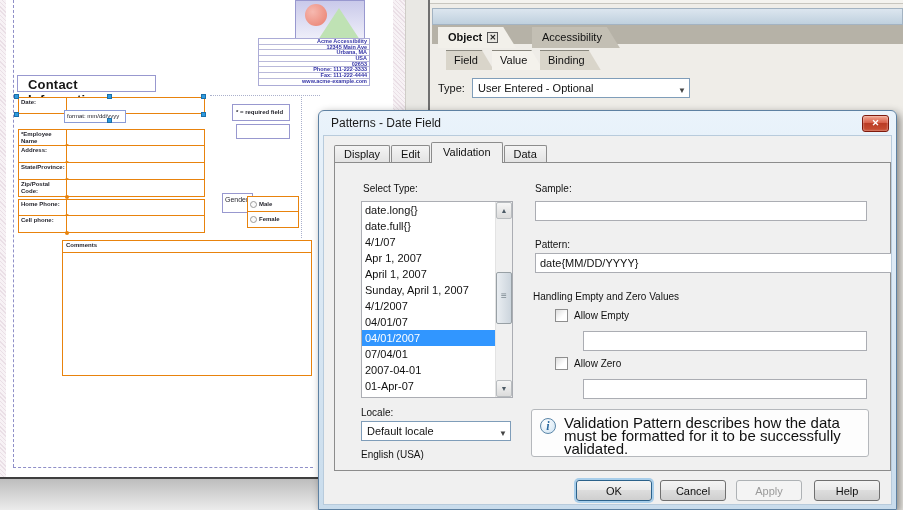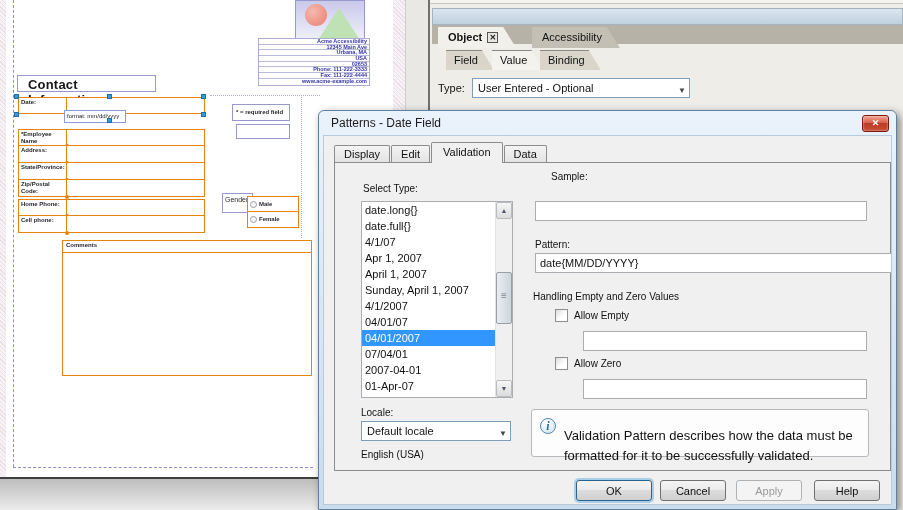--- a/index.html
+++ b/index.html
@@ -103,21 +103,21 @@
   .vscroll { position:absolute; right:0; top:0; width:17px; bottom:0; background:#F0F0F0; border-left:1px solid #E3E3E3; }
   .sbtn { position:absolute; left:0; width:16px; height:17px; background:linear-gradient(#F6F6F6,#DCDCDC); border:1px solid #B8BCBF; border-radius:2px; font-size:7px; text-align:center; line-height:15px; color:#4D5B66; }
   .sbtn.up { top:0; }
   .sbtn.down { bottom:0; }
   .sthumb { position:absolute; left:0; top:70px; width:16px; height:52px; background:linear-gradient(90deg,#E9EDF1,#CCD5DD); border:1px solid #98A0A5; border-radius:2px; }
   .sthumb::after { content:"≡"; position:absolute; left:4px; top:17px; font-size:10px; color:#7C8890; }
 
   .vcheck { position:absolute; width:13px; height:13px; border:1px solid #8E8E8E; background:linear-gradient(135deg,#DEDEDE,#FFFFFF 60%); }
   .info-box { position:absolute; left:196px; top:246px; width:338px; height:48px; border:1px solid #B5B8BC; border-radius:3px; background:#FDFDFD; }
   .info-icon { position:absolute; left:8px; top:8px; width:16px; height:16px; border-radius:50%; border:1px solid #5B86A8; background:radial-gradient(circle at 35% 30%, #FFFFFF, #CCE2F2); color:#2B6AA0; font-family:"Liberation Serif",serif; font-style:italic; font-weight:bold; font-size:12px; text-align:center; line-height:15px; }
-  .info-text { position:absolute; left:32px; top:16px; width:296px; font-size:13px; line-height:20px; color:#111; }
+  .info-text { position:absolute; left:32px; top:6px; width:296px; font-size:15px; line-height:13px; color:#111; }
 
   .dbuttons { position:absolute; left:0; right:0; top:344px; height:26px; }
   .vbtn { position:absolute; height:21px; background:linear-gradient(#F4F4F4,#EBEBEB 45%,#DEDEDE 46%,#CFCFCF); border:1px solid #707070; border-radius:3px; font-size:11px; font-family:"Liberation Sans",sans-serif; color:#111; }
   .vbtn.ok { left:252px; width:76px; border-color:#2C628B; box-shadow:0 0 0 2px #A8CEEA; }
   .vbtn.cancel { left:336px; width:66px; }
   .vbtn.apply { left:412px; width:66px; background:#F4F4F4; border-color:#AEB2B5; color:#9A9A9A; }
   .vbtn.help { left:490px; width:66px; }
 </style>
 </head>
 <body>
@@ -268,21 +268,21 @@
             <div class="sbtn up">▲</div>
             <div class="sthumb"></div>
             <div class="sbtn down">▼</div>
           </div>
         </div>
 
         <span class="dlabel" style="left:26px;top:244px;">Locale:</span>
         <div class="combo" style="left:26px;top:258px;width:150px;height:20px;"><span>Default locale</span><span class="arr">▼</span></div>
         <span class="dlabel" style="left:26px;top:286px;">English (USA)</span>
 
-        <span class="dlabel" style="left:200px;top:8px;margin-left:16px;">Sample:</span>
+        <span class="dlabel" style="left:200px;top:20px;">Sample:</span>
         <input class="dinput" style="left: 200px; top: 38px; width: 332px;" value="">
 
         <span class="dlabel" style="left:200px;top:76px;">Pattern:</span>
         <input class="dinput" style="left: 200px; top: 90px; width: 374px;" value="date{MM/DD/YYYY}">
 
         <span class="dlabel" style="left:198px;top:128px;">Handling Empty and Zero Values</span>
 
         <div class="vcheck" style="left:220px;top:146px;"></div>
         <span class="dlabel" style="left:239px;top:147px;text-align:center;">Allow Empty</span>
         <input class="dinput" style="left: 248px; top: 168px; width: 284px;">

